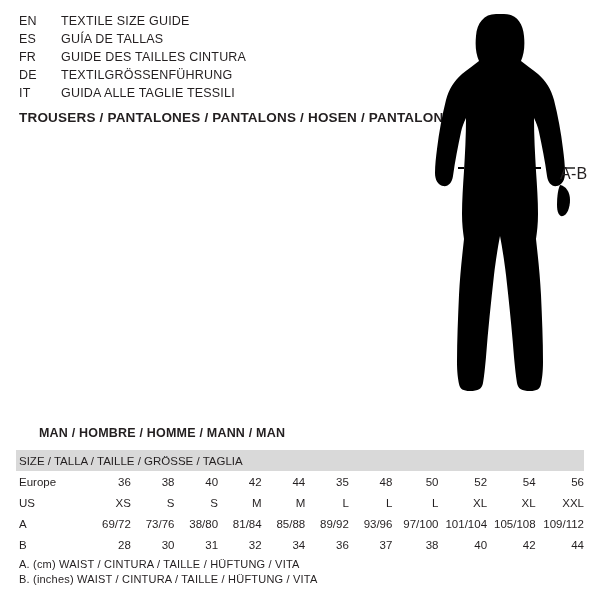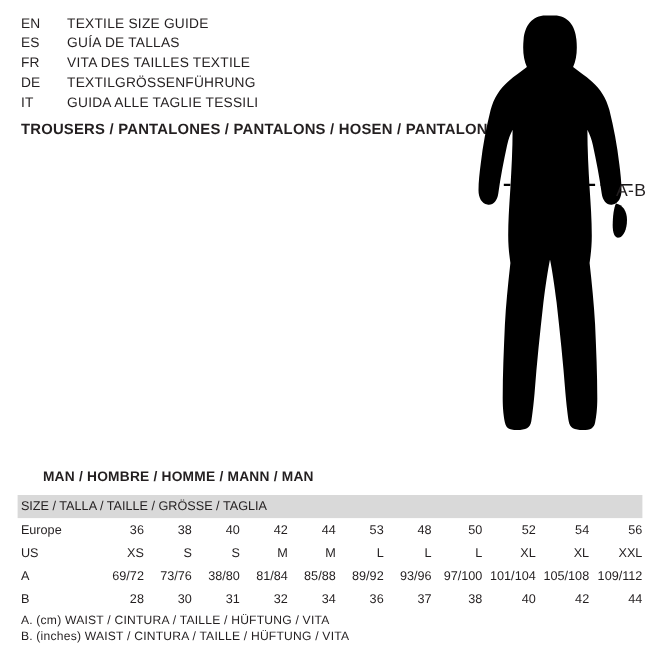--- a/index.html
+++ b/index.html
@@ -138,21 +138,21 @@
     <div class="lang-row">
       <span class="lang-code">EN</span>
       <span class="lang-text">TEXTILE SIZE GUIDE</span>
     </div>
     <div class="lang-row">
       <span class="lang-code">ES</span>
       <span class="lang-text">GUÍA DE TALLAS</span>
     </div>
     <div class="lang-row">
       <span class="lang-code">FR</span>
-      <span class="lang-text">VITA DES TAILLES TEXTILE</span>
+      <span class="lang-text">GUIDE DES TAILLES CINTURA</span>
     </div>
     <div class="lang-row">
       <span class="lang-code">DE</span>
       <span class="lang-text">TEXTILGRÖSSENFÜHRUNG</span>
     </div>
     <div class="lang-row">
       <span class="lang-code">IT</span>
       <span class="lang-text">GUIDA ALLE TAGLIE TESSILI</span>
     </div>
   </div>
@@ -225,21 +225,21 @@
         <td class="label-col" colspan="12">SIZE / TALLA / TAILLE / GRÖSSE / TAGLIA</td>
       </tr>
 
       <tr>
         <td class="label-col">Europe</td>
         <td class="val">36</td>
         <td class="val">38</td>
         <td class="val">40</td>
         <td class="val">42</td>
         <td class="val">44</td>
-        <td class="val">53</td>
+        <td class="val">35</td>
         <td class="val">48</td>
         <td class="val">50</td>
         <td class="val">52</td>
         <td class="val">54</td>
         <td class="val">56</td>
       </tr>
 
       <tr>
         <td class="label-col">US</td>
         <td class="val">XS</td>

